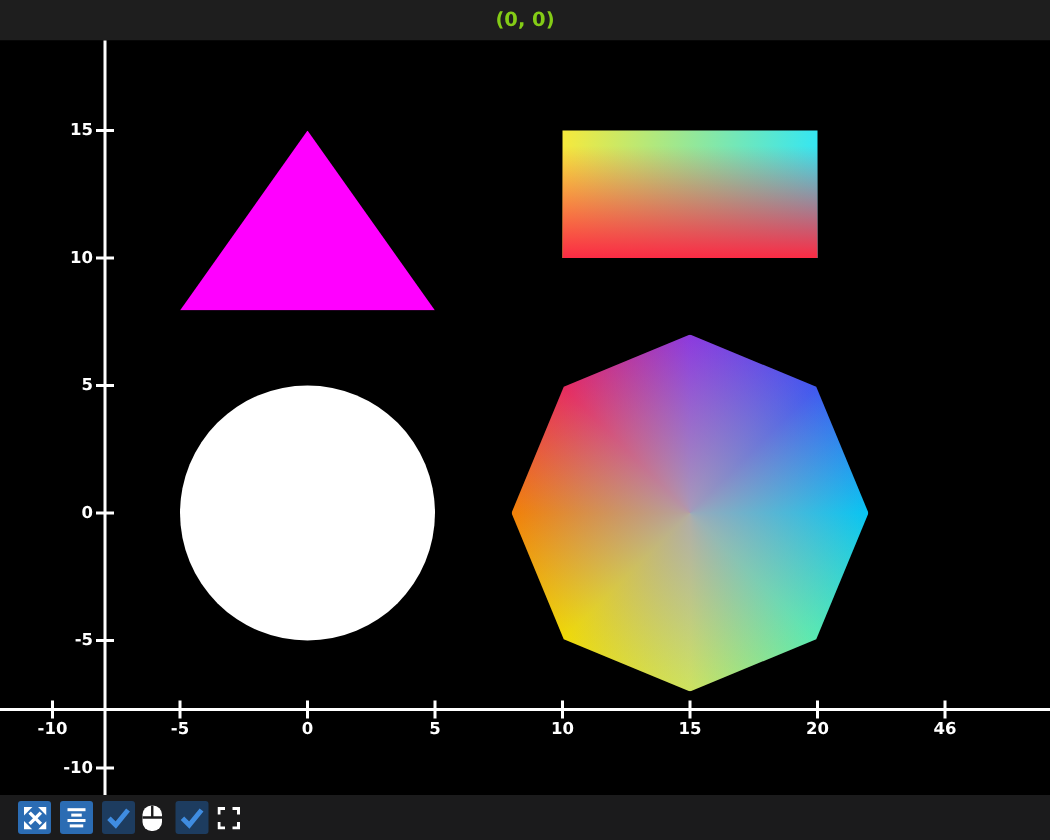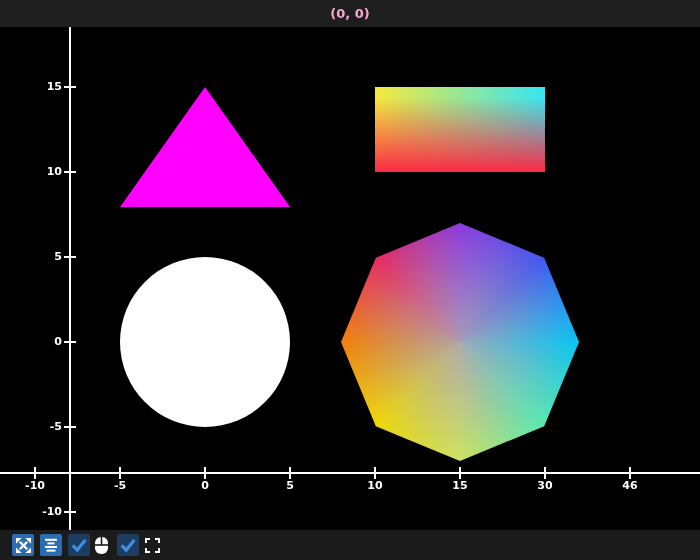--- a/index.html
+++ b/index.html
@@ -1,21 +1,21 @@
 <!DOCTYPE html>
 <html><head>
 <meta charset="utf-8">
 <style>
   html,body{margin:0;padding:0;background:#000;}
   #app{position:relative;width:700px;height:560px;overflow:hidden;
        font-family:"DejaVu Sans","Liberation Sans",sans-serif;background:#000;}
   
   #title-bar{position:absolute;left:0;top:0;width:700px;height:27px;background:#1e1e1e;
              display:flex;align-items:center;justify-content:center;}
-  #title-bar span{color:#f9a8d4;font-size:13px;font-weight:bold;}
+  #title-bar span{color:#84cc16;font-size:13px;font-weight:bold;}
   
   #plot{position:absolute;left:0;top:27px;width:700px;height:503px;background:#000;}
   .axis-line{position:absolute;background:#fff;}
   #y-axis-line{left:69px;top:0;width:2px;height:503px;}
   #x-axis-line{left:0;top:445px;width:700px;height:2px;}
   .x-tick{position:absolute;width:2px;height:12px;top:440px;background:#fff;}
   .y-tick{position:absolute;width:12px;height:2px;left:64px;background:#fff;}
   .x-label{position:absolute;width:40px;top:452px;text-align:center;color:#fff;
            font-size:11px;font-weight:bold;}
   .y-label{position:absolute;width:40px;left:22px;text-align:right;color:#fff;
@@ -61,21 +61,21 @@
     <div class="x-tick" style="left:459px"></div>
     <div class="x-tick" style="left:544px"></div>
     <div class="x-tick" style="left:629px"></div>
 
     <div class="x-label" style="left:15px">-10</div>
     <div class="x-label" style="left:100px">-5</div>
     <div class="x-label" style="left:185px">0</div>
     <div class="x-label" style="left:270px">5</div>
     <div class="x-label" style="left:355px">10</div>
     <div class="x-label" style="left:440px">15</div>
-    <div class="x-label" style="left:525px">30</div>
+    <div class="x-label" style="left:525px">20</div>
     <div class="x-label" style="left:610px">46</div>
 
     <div class="y-tick" style="top:59px"></div>
     <div class="y-tick" style="top:144px"></div>
     <div class="y-tick" style="top:229px"></div>
     <div class="y-tick" style="top:314px"></div>
     <div class="y-tick" style="top:399px"></div>
     <div class="y-tick" style="top:484px"></div>
 
     <div class="y-label" style="top:53px">15</div>

